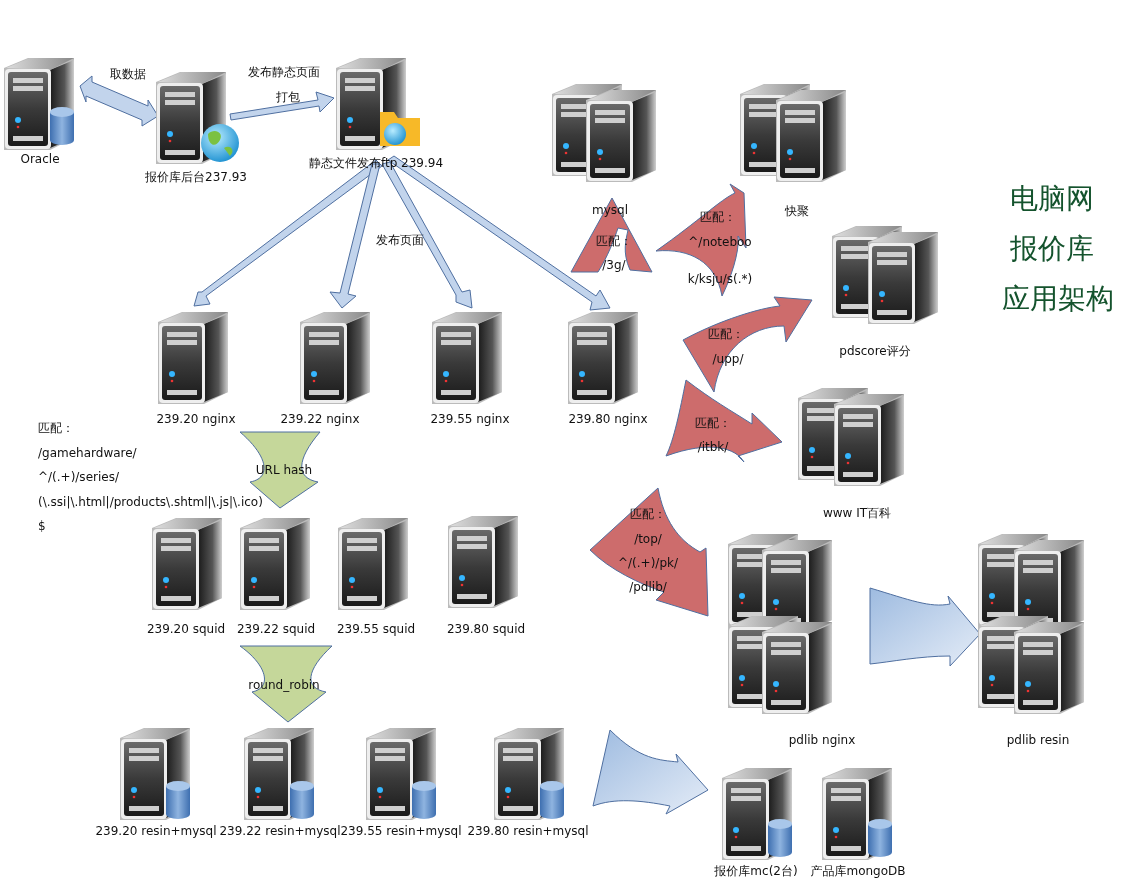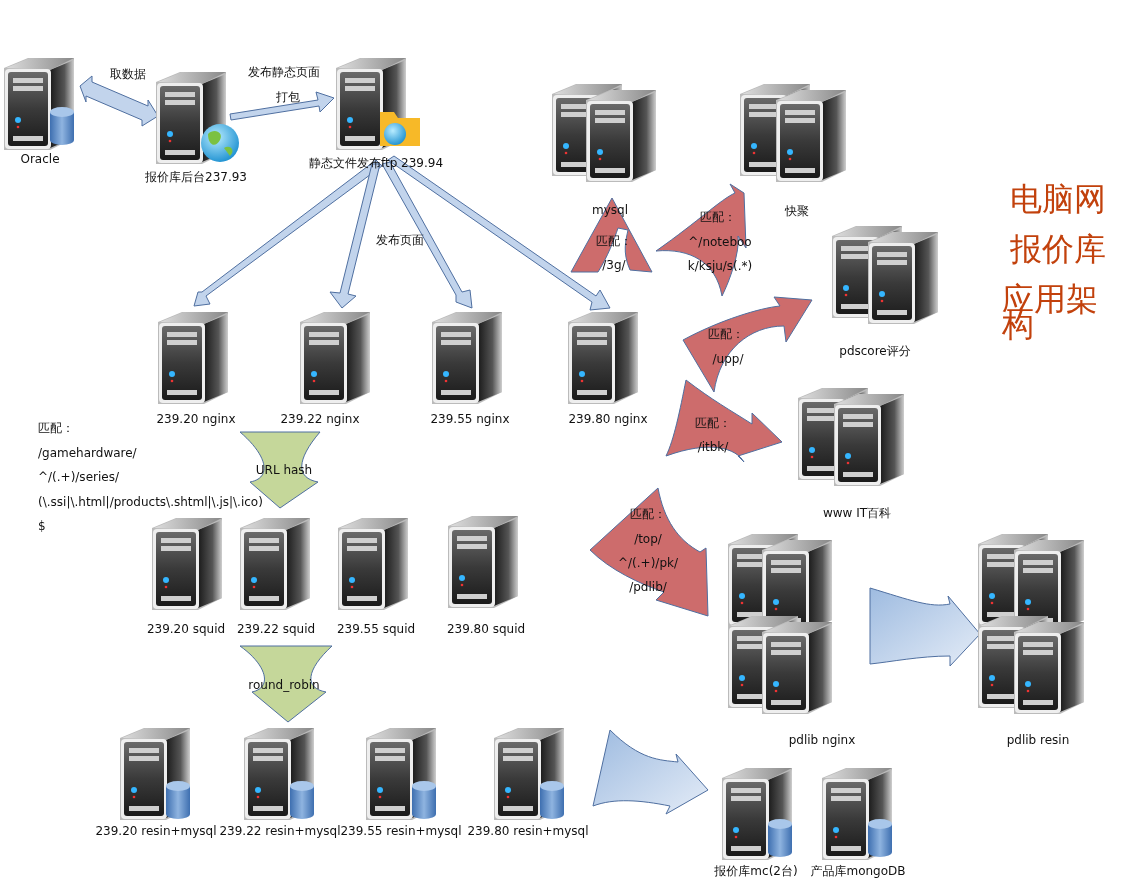--- a/index.html
+++ b/index.html
@@ -1,20 +1,20 @@
 <!DOCTYPE html>
 <html><head>
 <meta charset="utf-8">
 <style>
   html,body{margin:0;padding:0;background:#fff;}
   body{width:1127px;height:882px;position:relative;overflow:hidden;font-family:"DejaVu Sans","Liberation Sans",sans-serif;color:#111;}
   #diagram{position:absolute;left:0;top:0;width:1127px;height:882px;}
   .lbl{position:absolute;font-size:12px;white-space:nowrap;color:#111;line-height:14px;}
   .c{transform:translateX(-50%);}
-  .title{position:absolute;left:1010px;font-size:32px;line-height:26px;color:#c2410c;}
+  .title{position:absolute;left:1010px;font-size:28px;line-height:26px;color:#14532d;}
   .ml{position:absolute;font-size:12px;line-height:24px;white-space:nowrap;}
 </style>
 </head>
 <body>
 
 <svg id="diagram" width="1127" height="882" viewBox="0 0 1127 882">
   <defs>
     <linearGradient id="gFront" x1="0" y1="0" x2="0" y2="1">
       <stop offset="0" stop-color="#6a6a6a"></stop>
         <stop offset="0.5" stop-color="#3a3a3a"></stop>
@@ -177,21 +177,21 @@
 <div class="ml" style="left:38px;top:490px;">(\.ssi|\.html|/products\.shtml|\.js|\.ico)</div>
 <div class="ml" style="left:38px;top:514px;">$</div>
 
 <div class="lbl c" style="left:610px;top:203px;">mysql</div>
 <div class="lbl c" style="left:614px;top:234px;">匹配：</div>
 <div class="lbl c" style="left:614px;top:258px;">/3g/</div>
 
 <div class="lbl c" style="left:797px;top:204px;">快聚</div>
 <div class="lbl c" style="left:718px;top:210px;">匹配：</div>
 <div class="lbl c" style="left:720px;top:235px;">^/noteboo</div>
-<div class="lbl c" style="left:720px;top:259px;">k/ksju/s(.*)</div>
+<div class="lbl c" style="left:720px;top:272px;">k/ksju/s(.*)</div>
 
 <div class="lbl c" style="left:875px;top:344px;">pdscore评分</div>
 <div class="lbl c" style="left:726px;top:327px;">匹配：</div>
 <div class="lbl c" style="left:728px;top:352px;">/upp/</div>
 
 <div class="lbl c" style="left:857px;top:506px;">www IT百科</div>
 <div class="lbl c" style="left:713px;top:416px;">匹配：</div>
 <div class="lbl c" style="left:713px;top:440px;">/itbk/</div>
 
 <div class="lbl c" style="left:822px;top:733px;text-align:right;">pdlib nginx</div>

